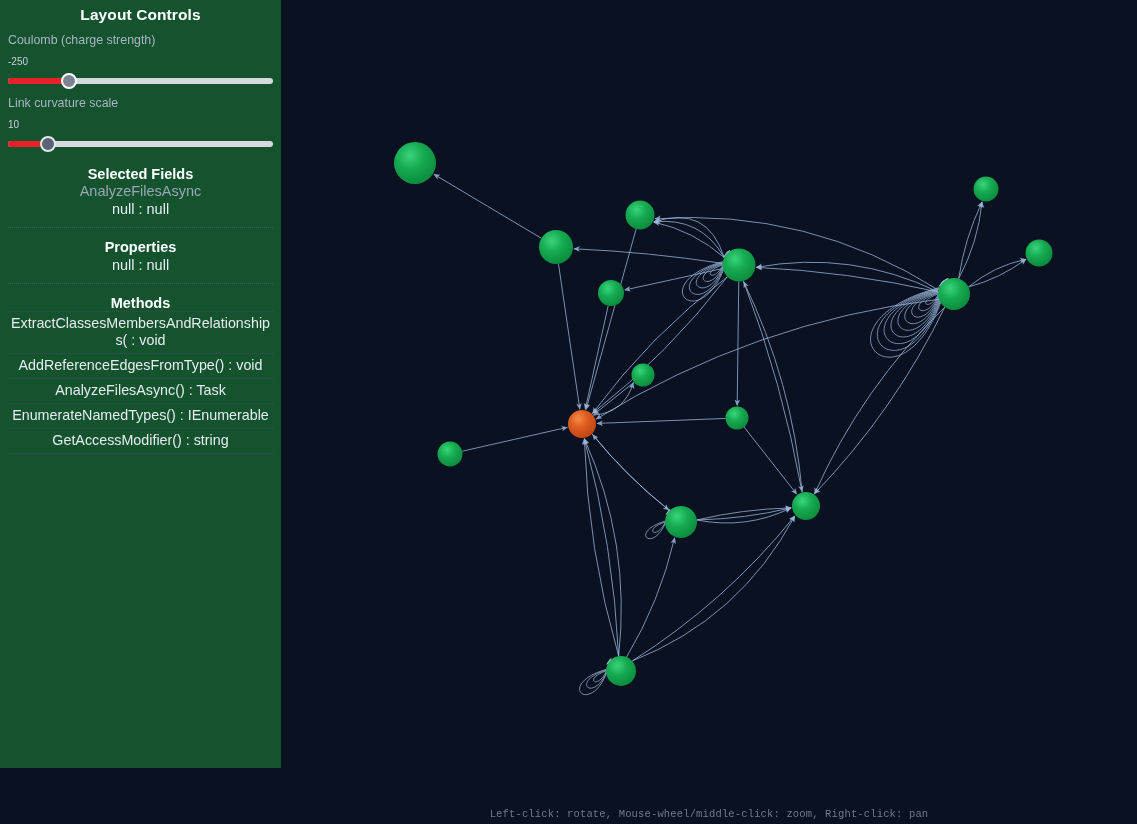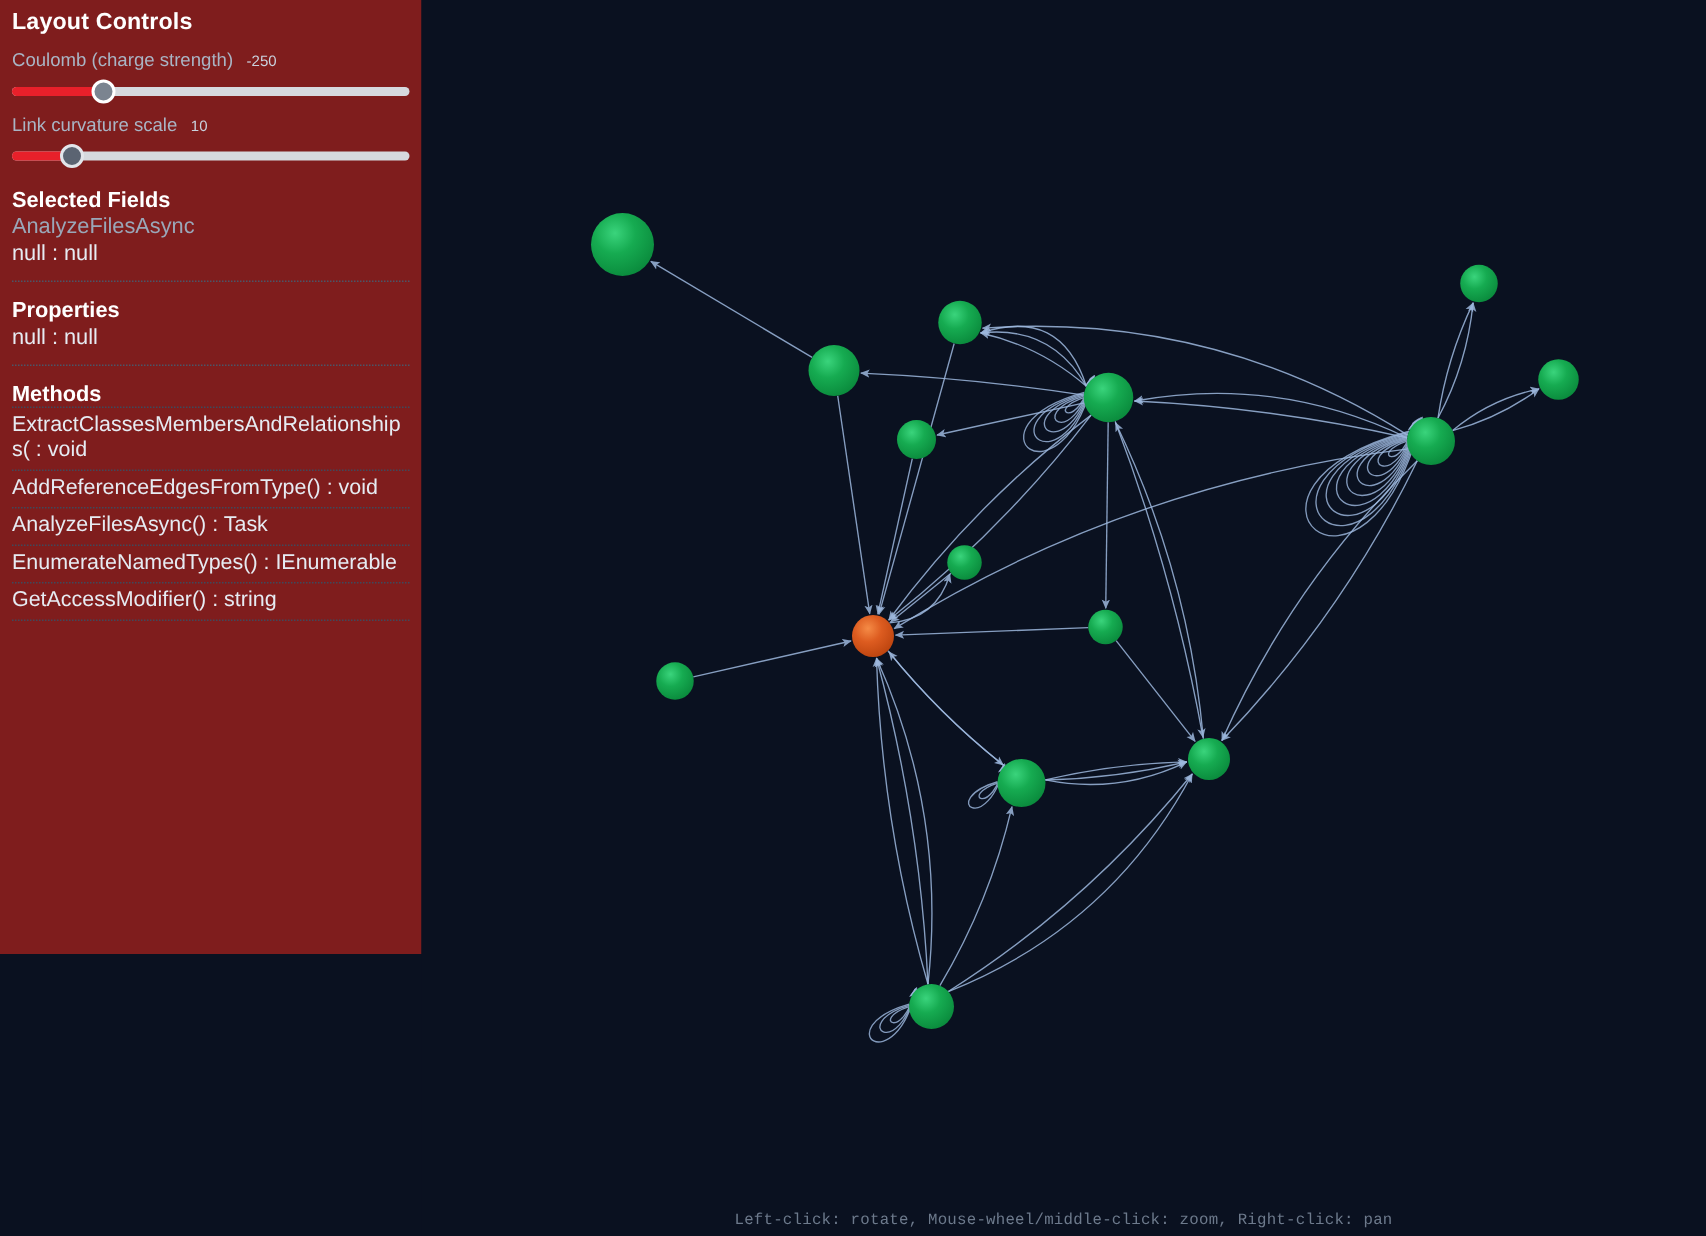--- a/index.html
+++ b/index.html
@@ -16,46 +16,48 @@
   }
   #app {
     position: absolute;
     inset: 0;
     display: flex;
   }
 
   
   #sidebar {
     width: 281px;
-    height: 636px;
-    background: #7f1d1d;
+    height: 768px;
+    background: #14532d;
     box-sizing: border-box;
     padding: 0 8px;
     position: relative;
     flex: 0 0 281px;
     overflow: hidden;
+    text-align: center;
   }
   .panel-title {
     color: #ffffff;
     font-size: 15.5px;
     font-weight: bold;
     margin: 0;
     padding: 6px 0 2px 0;
     letter-spacing: 0.1px;
   }
   .slider-block {
     padding-top: 7px;
   }
   .slider-label {
     font-size: 12.4px;
     color: #a9b4c4;
     display: flex;
     align-items: baseline;
     gap: 9px;
     padding-bottom: 6px;
+    flex-direction: column;
   }
   .slider-label .val {
     color: #c9d2de;
     font-size: 10px;
   }
   .slider-track {
     position: relative;
     height: 16px;
   }
   .slider-track .rail {

